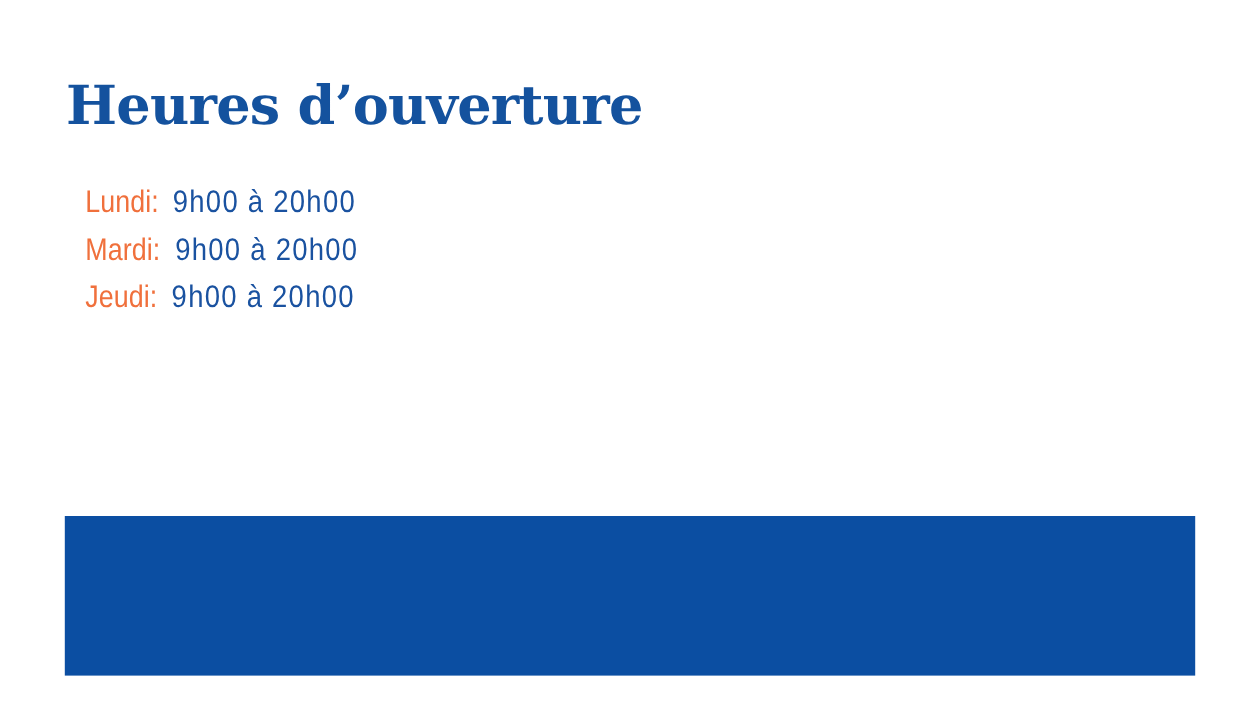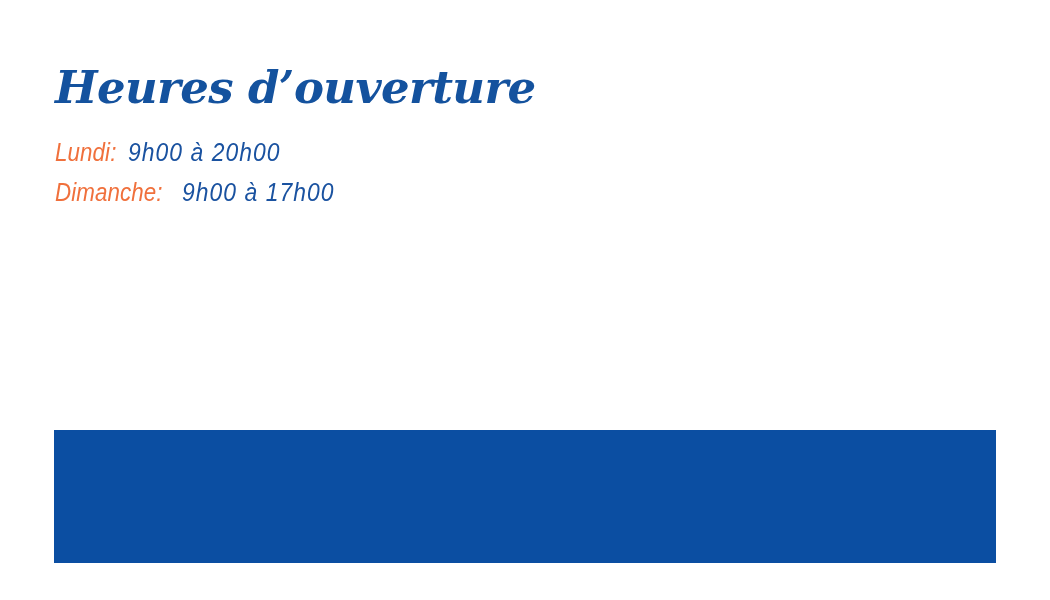--- a/index.html
+++ b/index.html
@@ -9,21 +9,20 @@
     background: #ffffff;
   }
 
   #slide {
     position: relative;
     width: 1050px;
     height: 600px;
     background: #ffffff;
     overflow: hidden;
     font-family: "Liberation Sans", "DejaVu Sans", sans-serif;
-    font-style: italic;
     -webkit-font-smoothing: antialiased;
   }
 
   
   #page-title {
     position: absolute;
     left: 55px;
     top: 62px;
     margin: 0;
     font-family: "DejaVu Serif", "Liberation Serif", serif;
@@ -34,21 +33,21 @@
     color: #14529E;
     white-space: nowrap;
   }
 
   
   #hours-list {
     position: absolute;
     left: 55px;
     top: 133px;
     width: 640px;
-    margin: 0;
+    margin: 16px;
     padding: 0;
     list-style: none;
   }
 
   .hours-row {
     height: 39.7px;
     line-height: 39.7px;
     white-space: nowrap;
     font-size: 26px;
   }
@@ -97,18 +96,19 @@
 </style>
 </head>
 <body>
 
 <div id="slide">
 
   <h1 id="page-title">Heures d’ouverture</h1>
 
   <ul id="hours-list">
       <li class="hours-row"><span class="day-label">Lundi:</span><span class="time-label">9h00 à 20h00</span></li>
-      <li class="hours-row"><span class="day-label">Dimanche:</span><span class="time-label">9h00 à 17h00</span></li>
+      <li class="hours-row"><span class="day-label">Mardi:</span><span class="time-label">9h00 à 20h00</span></li>
+      <li class="hours-row"><span class="day-label">Jeudi:</span><span class="time-label">9h00 à 20h00</span></li>
     </ul>
 
   <div id="banner-block"></div>
 
 </div>
 
 </body></html>

